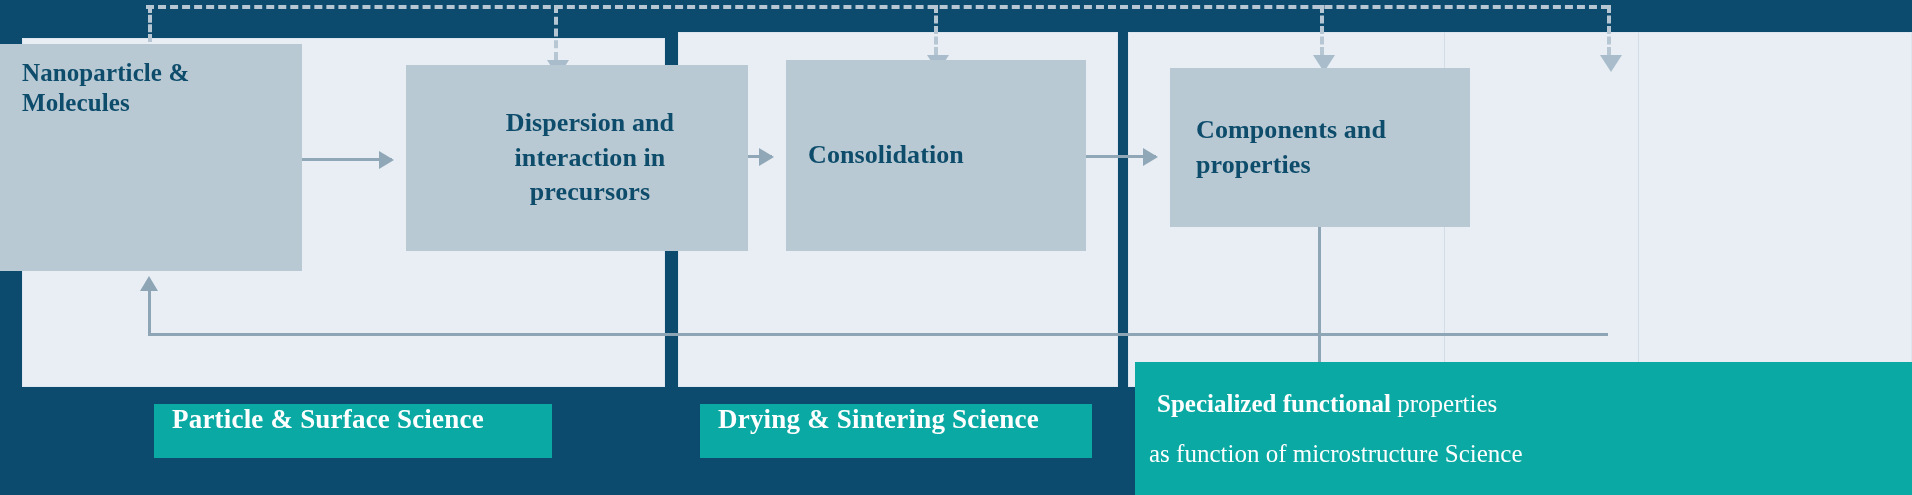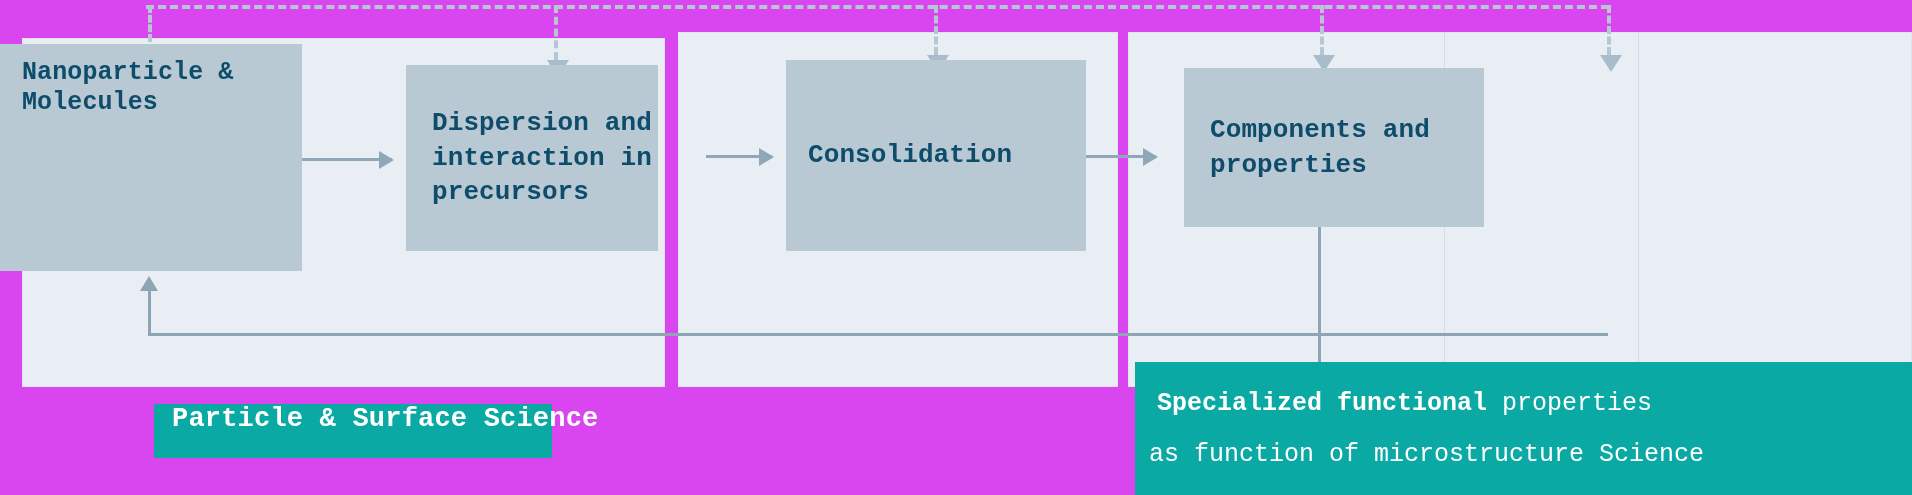--- a/index.html
+++ b/index.html
@@ -4,22 +4,22 @@
 <style>
   html, body {
     margin: 0;
     padding: 0;
     background: #ffffff;
   }
   #stage {
     position: relative;
     width: 1912px;
     height: 495px;
-    background: #d946ef;
-    font-family: Liberation Mono, monospace;
+    background: #0c4a6e;
+    font-family: Liberation Serif, serif;
     overflow: hidden;
   }
 
   
   .lane {
     position: absolute;
     background: #e8eef4;
     border: 1px solid #dde6ee;
     box-sizing: border-box;
   }
@@ -78,31 +78,31 @@
   .bullets li .bullet-mark {
     position: absolute;
     left: 4px;
     top: 13px;
     width: 9px;
     height: 9px;
     background: #2a7fa0;
   }
 
   #box-dispersion {
-    left: 406px; top: 65px; width: 252px; height: 186px;
+    left: 406px; top: 65px; width: 342px; height: 186px;
     padding-left: 26px;
+    text-align: center;
   }
   #box-consolidation {
     left: 786px; top: 60px; width: 300px; height: 191px;
     padding-left: 22px;
   }
   #box-components {
     left: 1170px; top: 68px; width: 300px; height: 159px;
     padding-left: 26px;
-    margin-left: 14px;
   }
 
   
   .h-arrow {
     position: absolute;
     height: 3px;
     background: #90a7b8;
   }
   .h-arrow::after {
     content: "";
@@ -275,20 +275,23 @@
     <div class="ptitle">
       <div>Components and</div>
       <div>properties</div>
     </div>
   </div>
 
   <div class="teal" id="teal-particle">
     <div class="tlabel">Particle &amp; Surface Science</div>
   </div>
 
+  <div class="teal" id="teal-drying">
+    <div class="tlabel">Drying &amp; Sintering Science</div>
+  </div>
 
   <div class="teal" id="teal-specialized">
     <div class="line">
       <span class="strong">Specialized functional</span><span> properties</span>
     </div>
     <div class="line">as function of microstructure Science</div>
   </div>
 
 </div>
 

